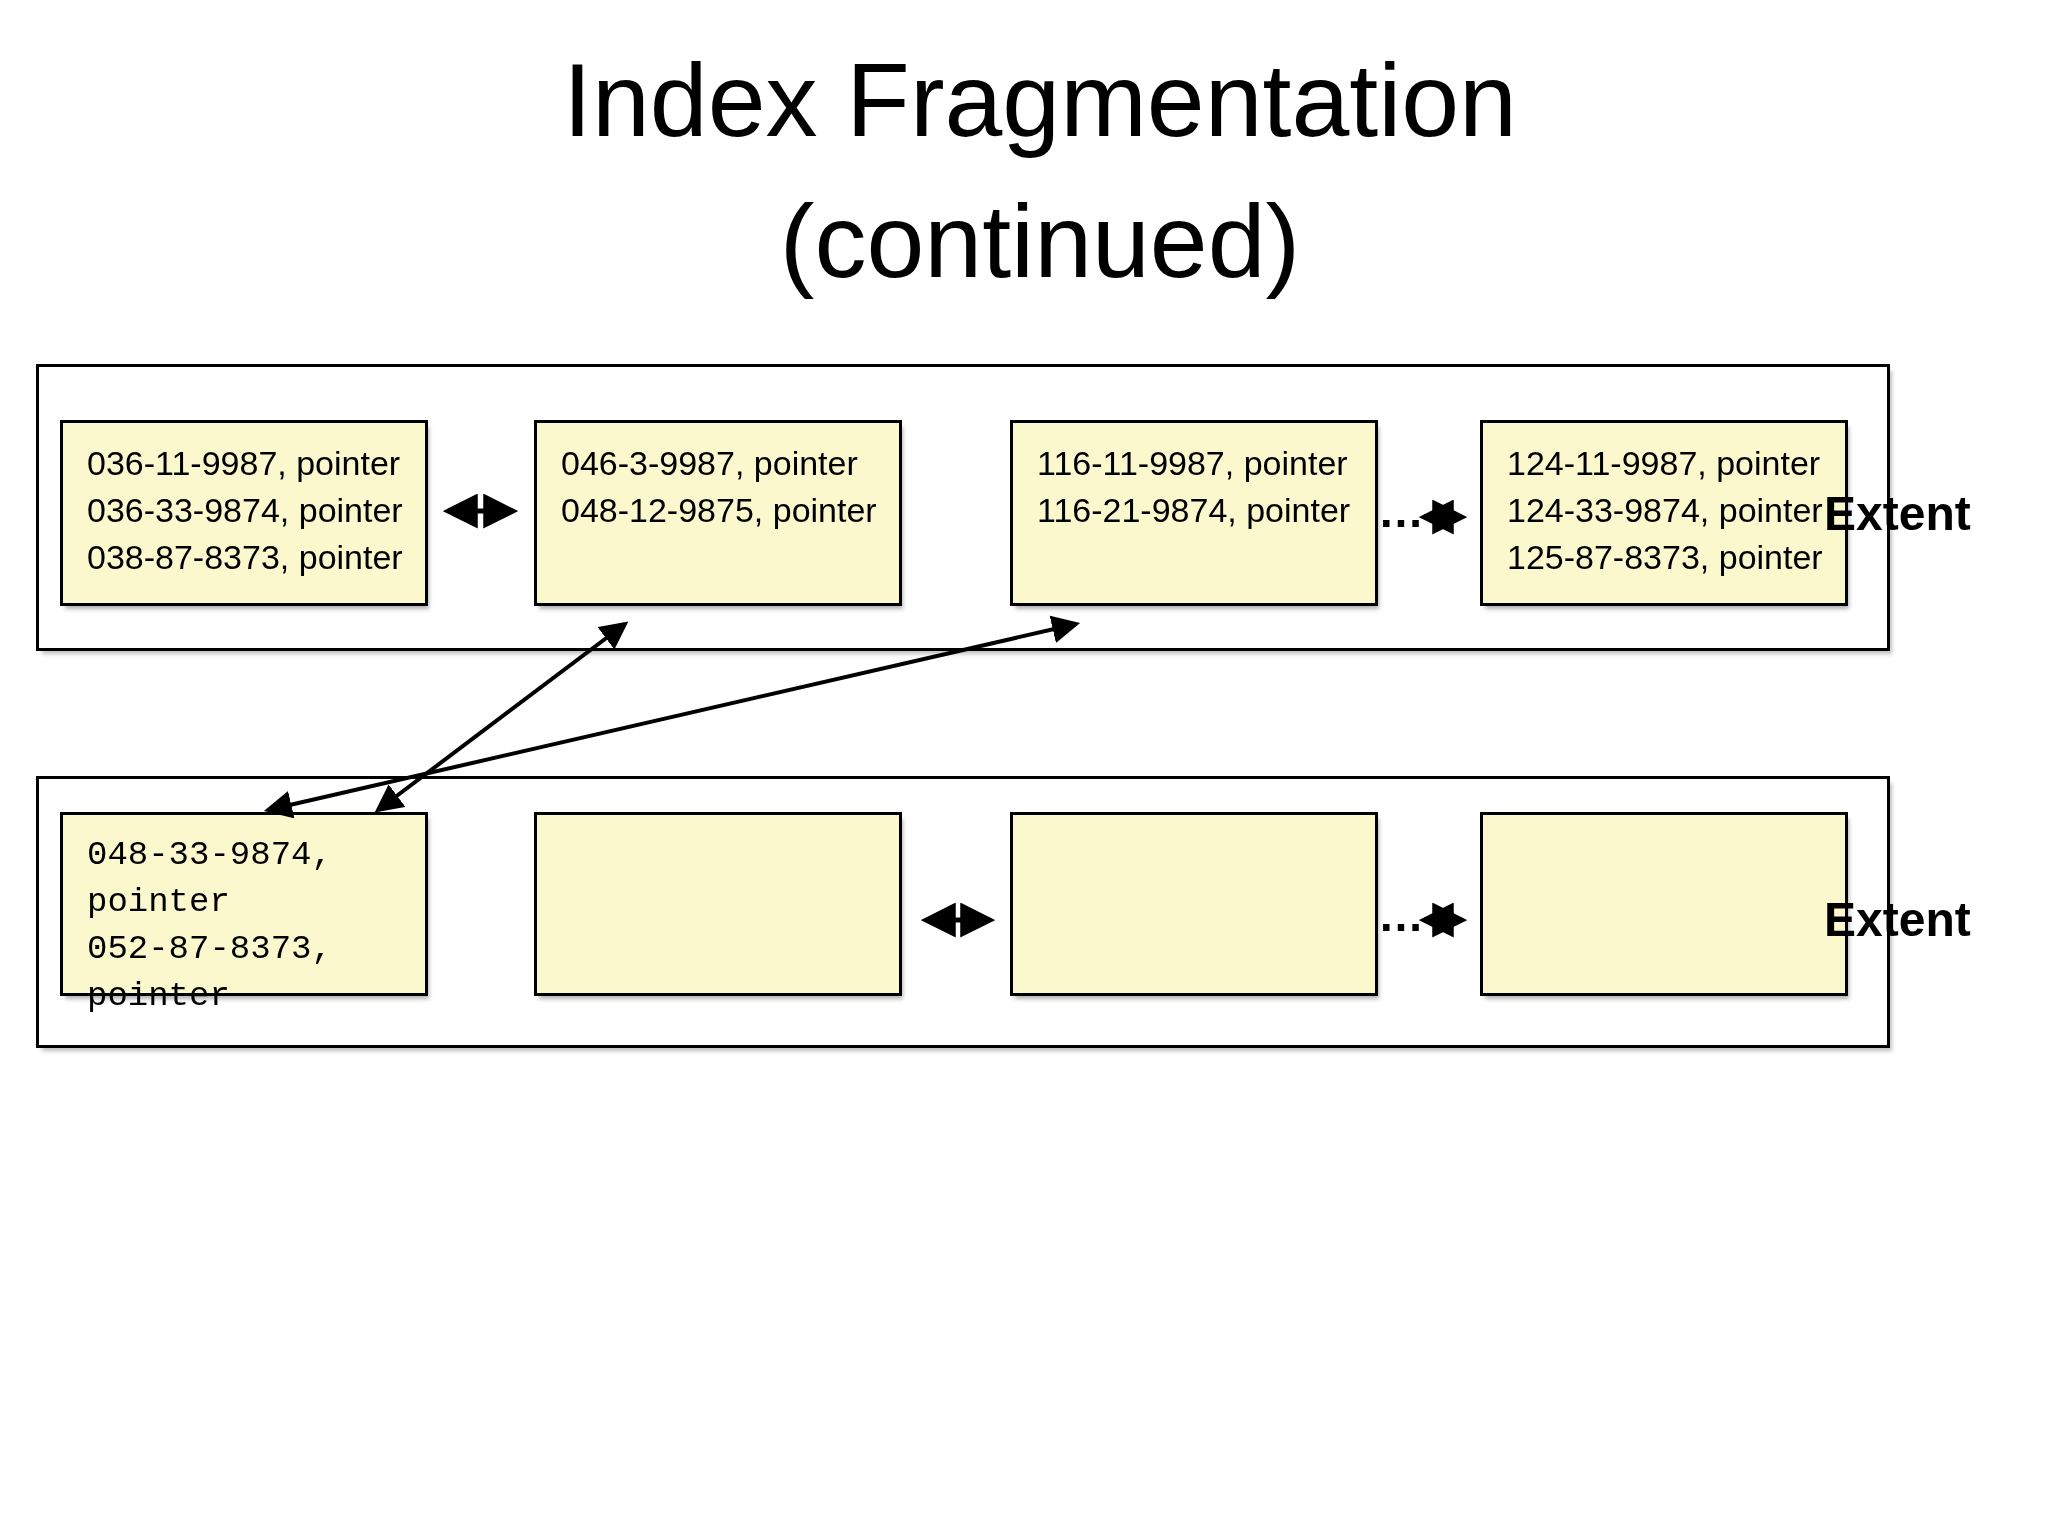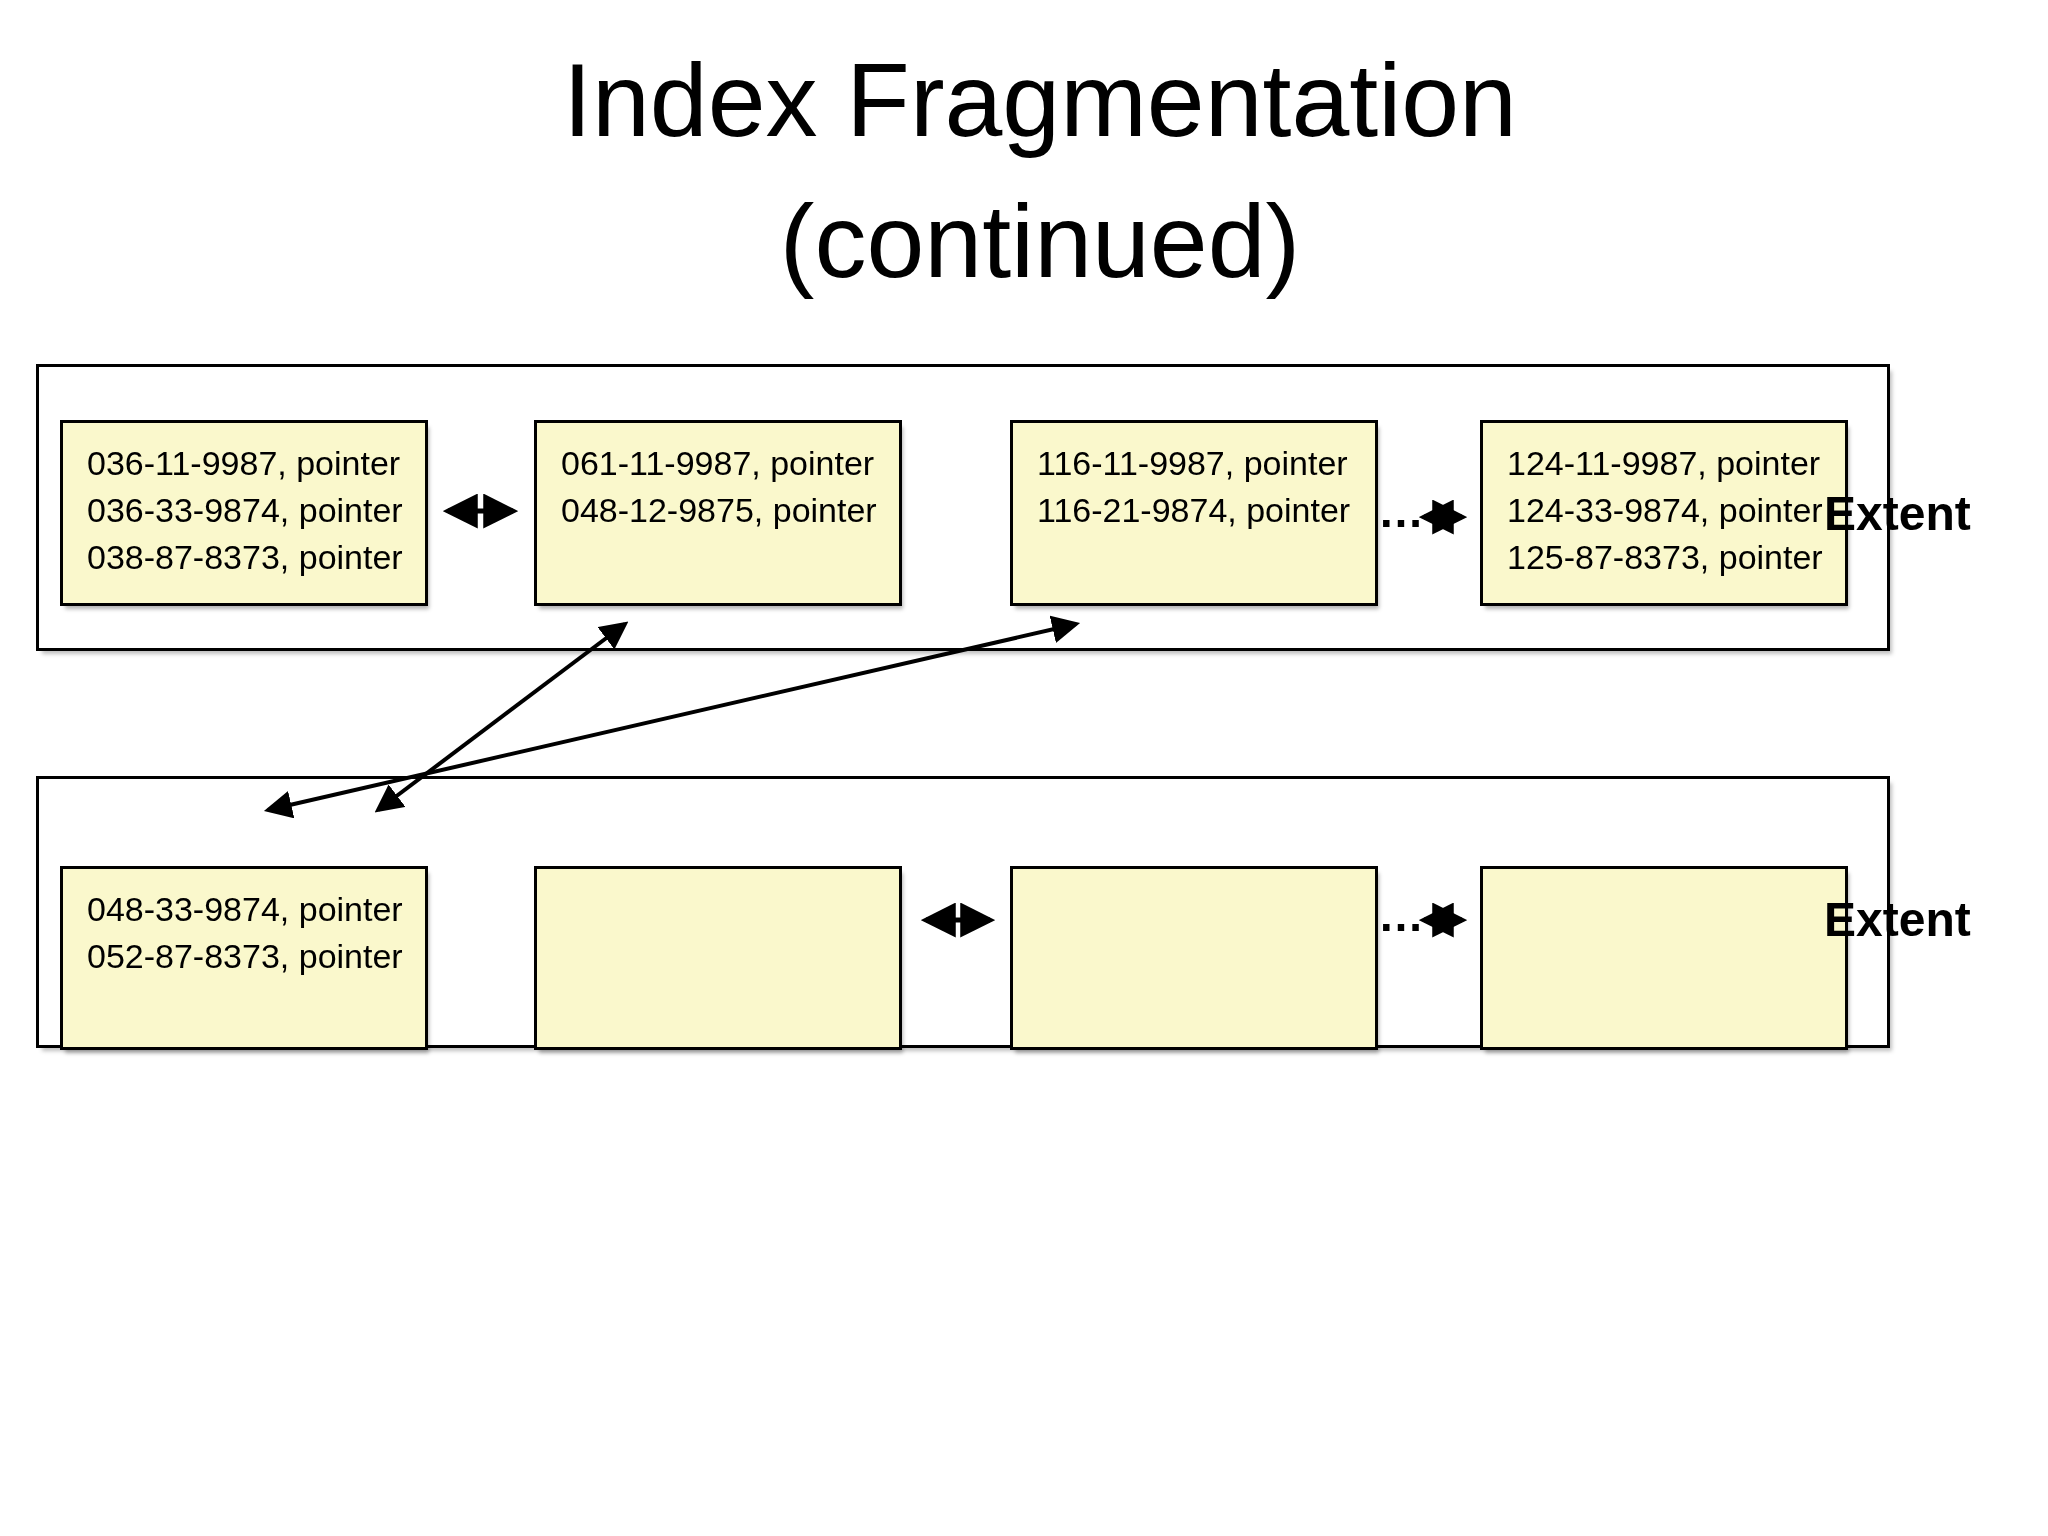--- a/index.html
+++ b/index.html
@@ -35,21 +35,21 @@
   .extent-rect.top{left:36px;top:364px;width:1848px;height:281px;}
   .extent-rect.bottom{left:36px;top:776px;width:1848px;height:266px;}
   .page{
     position:absolute;
     width:362px;
     border:3px solid var(--line);
     background:var(--page_fill);
     box-shadow:3px 5px 4px -2px rgba(0,0,0,0.3);
   }
   .page.row-top{top:420px;height:180px;}
-  .page.row-bottom{top:866px;height:178px;}
+  .page.row-bottom{top:812px;height:178px;font-family:Liberation Mono, monospace;}
   .page.col-1{left:60px;}
   .page.col-2{left:534px;}
   .page.col-3{left:1010px;}
   .page.col-4{left:1480px;}
   .page-text{
     padding:17px 6px 0 24px;
     font-size:34px;
     line-height:47px;
     white-space:pre-line;
   }
@@ -89,21 +89,21 @@
     <div>(continued)</div>
   </div>
 
   <div class="extent-rect top"></div>
   <div class="page row-top col-1">
     <div class="page-text">036-11-9987, pointer
 036-33-9874, pointer
 038-87-8373, pointer</div>
   </div>
   <div class="page row-top col-2">
-    <div class="page-text">061-11-9987, pointer
+    <div class="page-text">046-3-9987, pointer
 048-12-9875, pointer</div>
   </div>
   <div class="page row-top col-3">
     <div class="page-text">116-11-9987, pointer
 116-21-9874, pointer</div>
   </div>
   <div class="page row-top col-4">
     <div class="page-text">124-11-9987, pointer
 124-33-9874, pointer
 125-87-8373, pointer</div>

